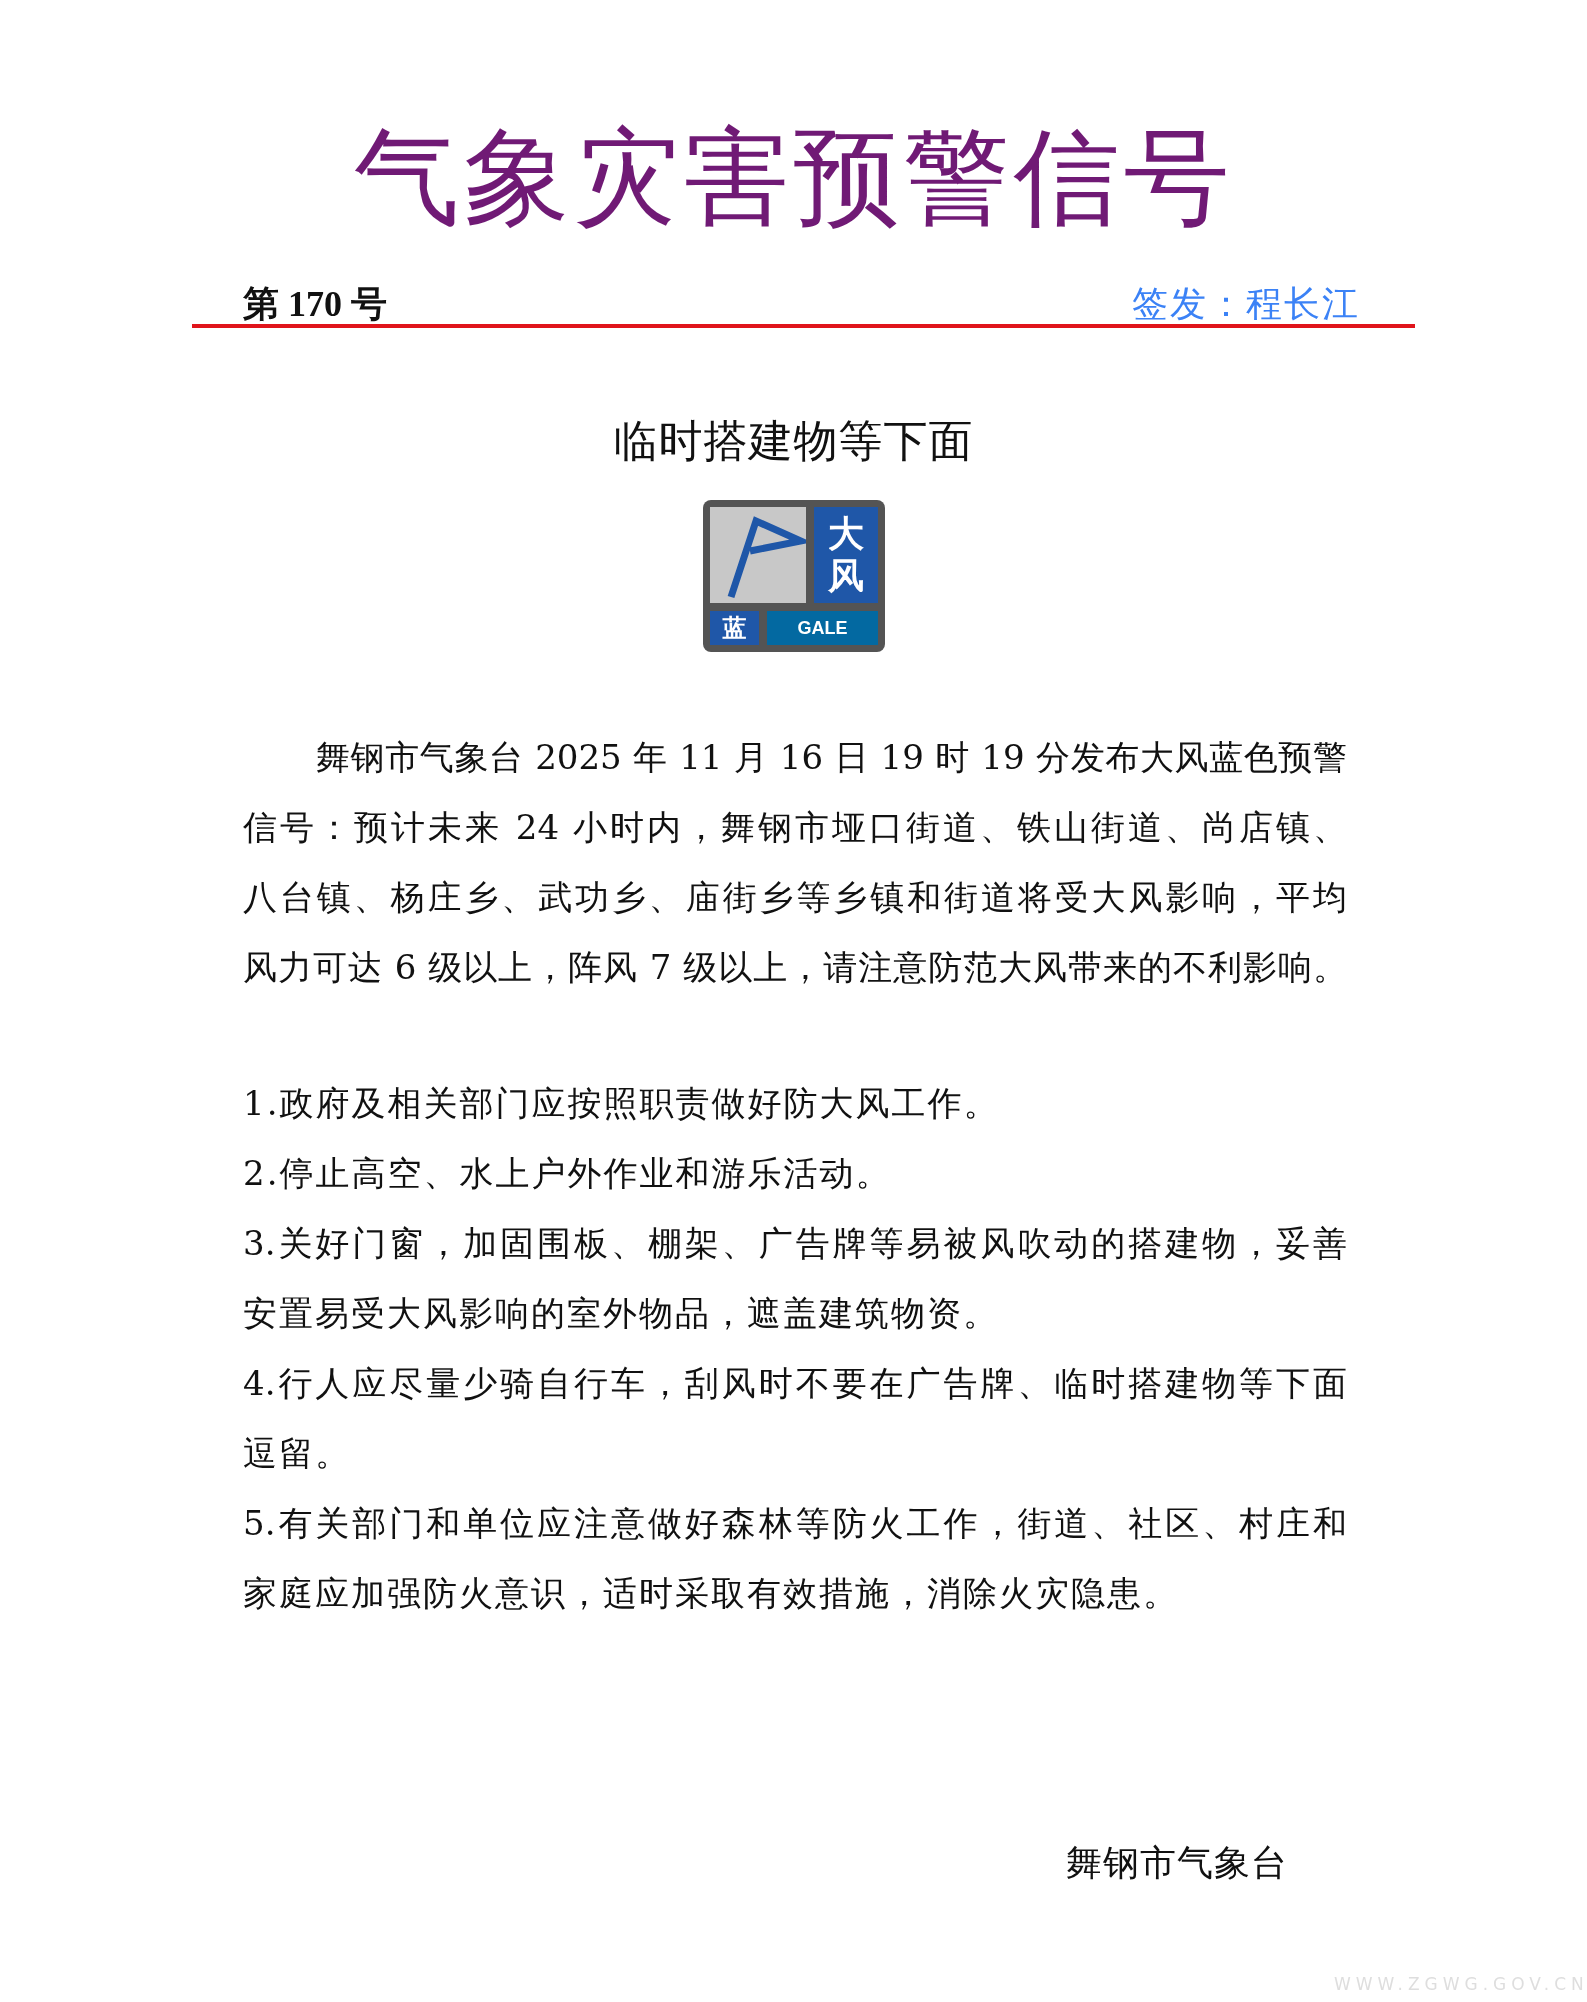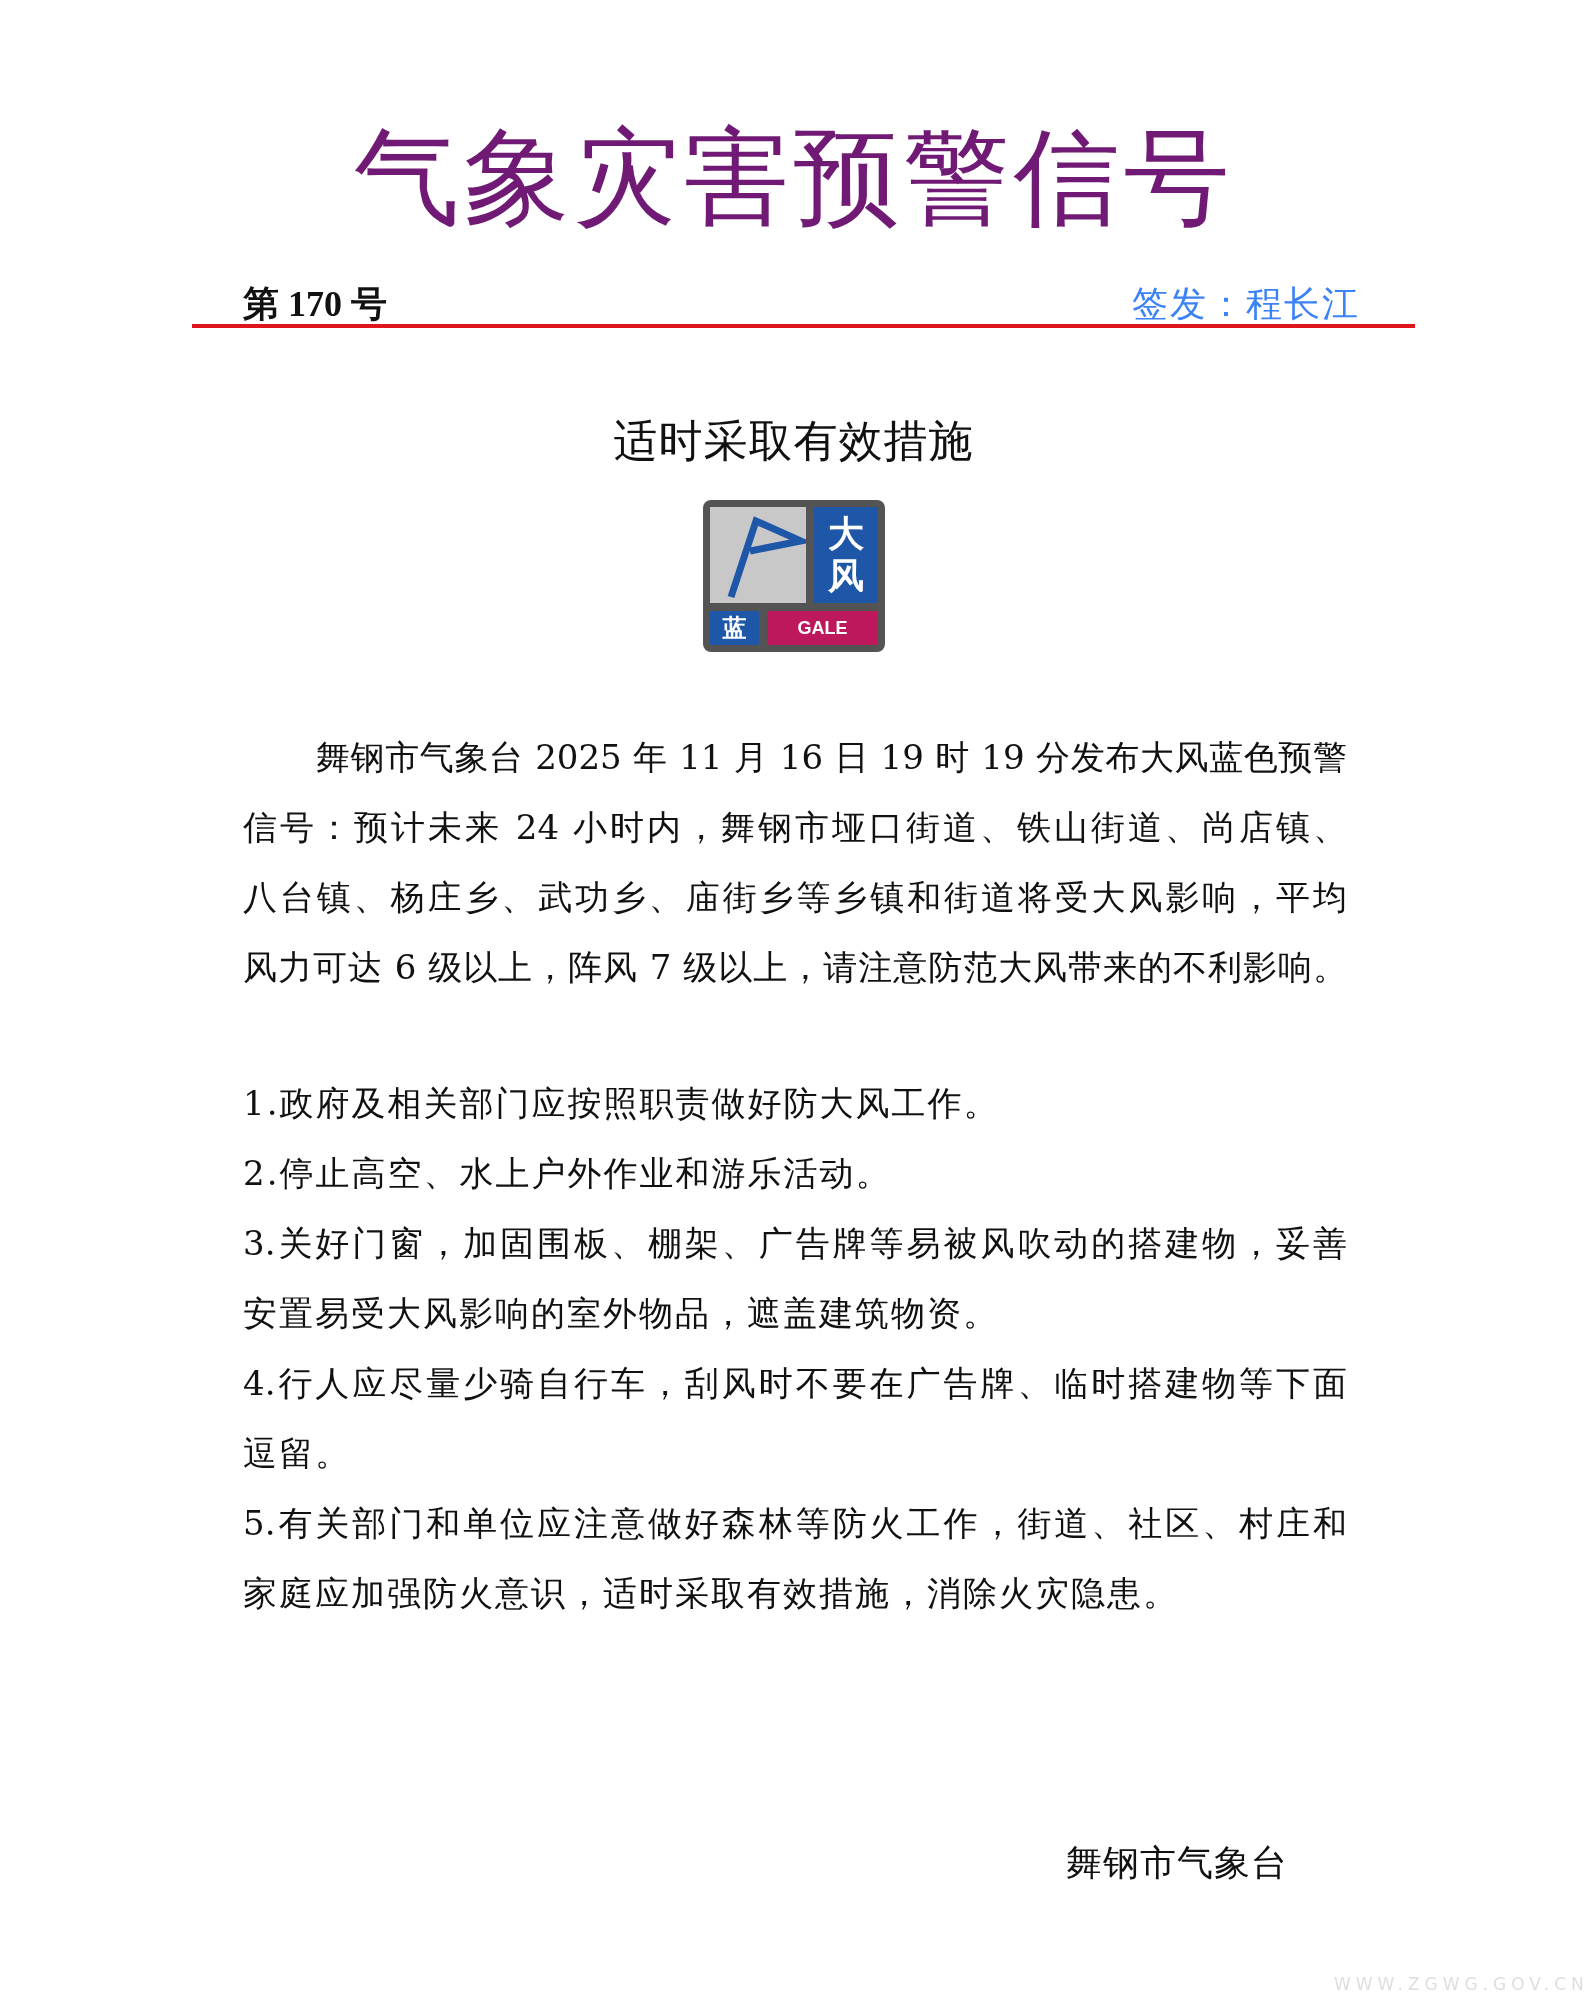--- a/index.html
+++ b/index.html
@@ -90,21 +90,21 @@
       background: #1f57a8;
       color: #ffffff;
       font-family: "DejaVu Sans", "Liberation Sans", sans-serif;
       font-weight: bold;
       font-size: 24px;
       line-height: 34px;
       text-align: center;
     }
     .icon-blue-wide {
       left: 64px; top: 111px; width: 111px; height: 34px;
-      background: #be185d;
+      background: #0369a1;
       color: #ffffff;
       font-family: "Liberation Sans", "DejaVu Sans", sans-serif;
       font-weight: bold;
       font-size: 18px;
       line-height: 34px;
       text-align: center;
     }
 
     
     .body-para {
@@ -149,21 +149,21 @@
   </style>
 </head>
 <body>
 
 <div class="abs masthead">气象灾害预警信号</div>
 
 <div class="abs issue-no">第 170 号</div>
 <div class="abs issuer">签发：程长江</div>
 <div class="abs red-rule"></div>
 
-<div class="abs doc-title">适时采取有效措施</div>
+<div class="abs doc-title">临时搭建物等下面</div>
 
 <div class="abs icon-frame">
   <div class="abs icon-gray">
     <svg width="96" height="96" viewBox="0 0 96 96">
       <polyline points="21,90 46,14 91,34 40,44" fill="none" stroke="#1f57a8" stroke-width="7" stroke-linejoin="miter" stroke-linecap="butt"></polyline>
     </svg>
   </div>
   <div class="abs icon-blue-tall">
     <span>大</span>
     <span>风</span>

